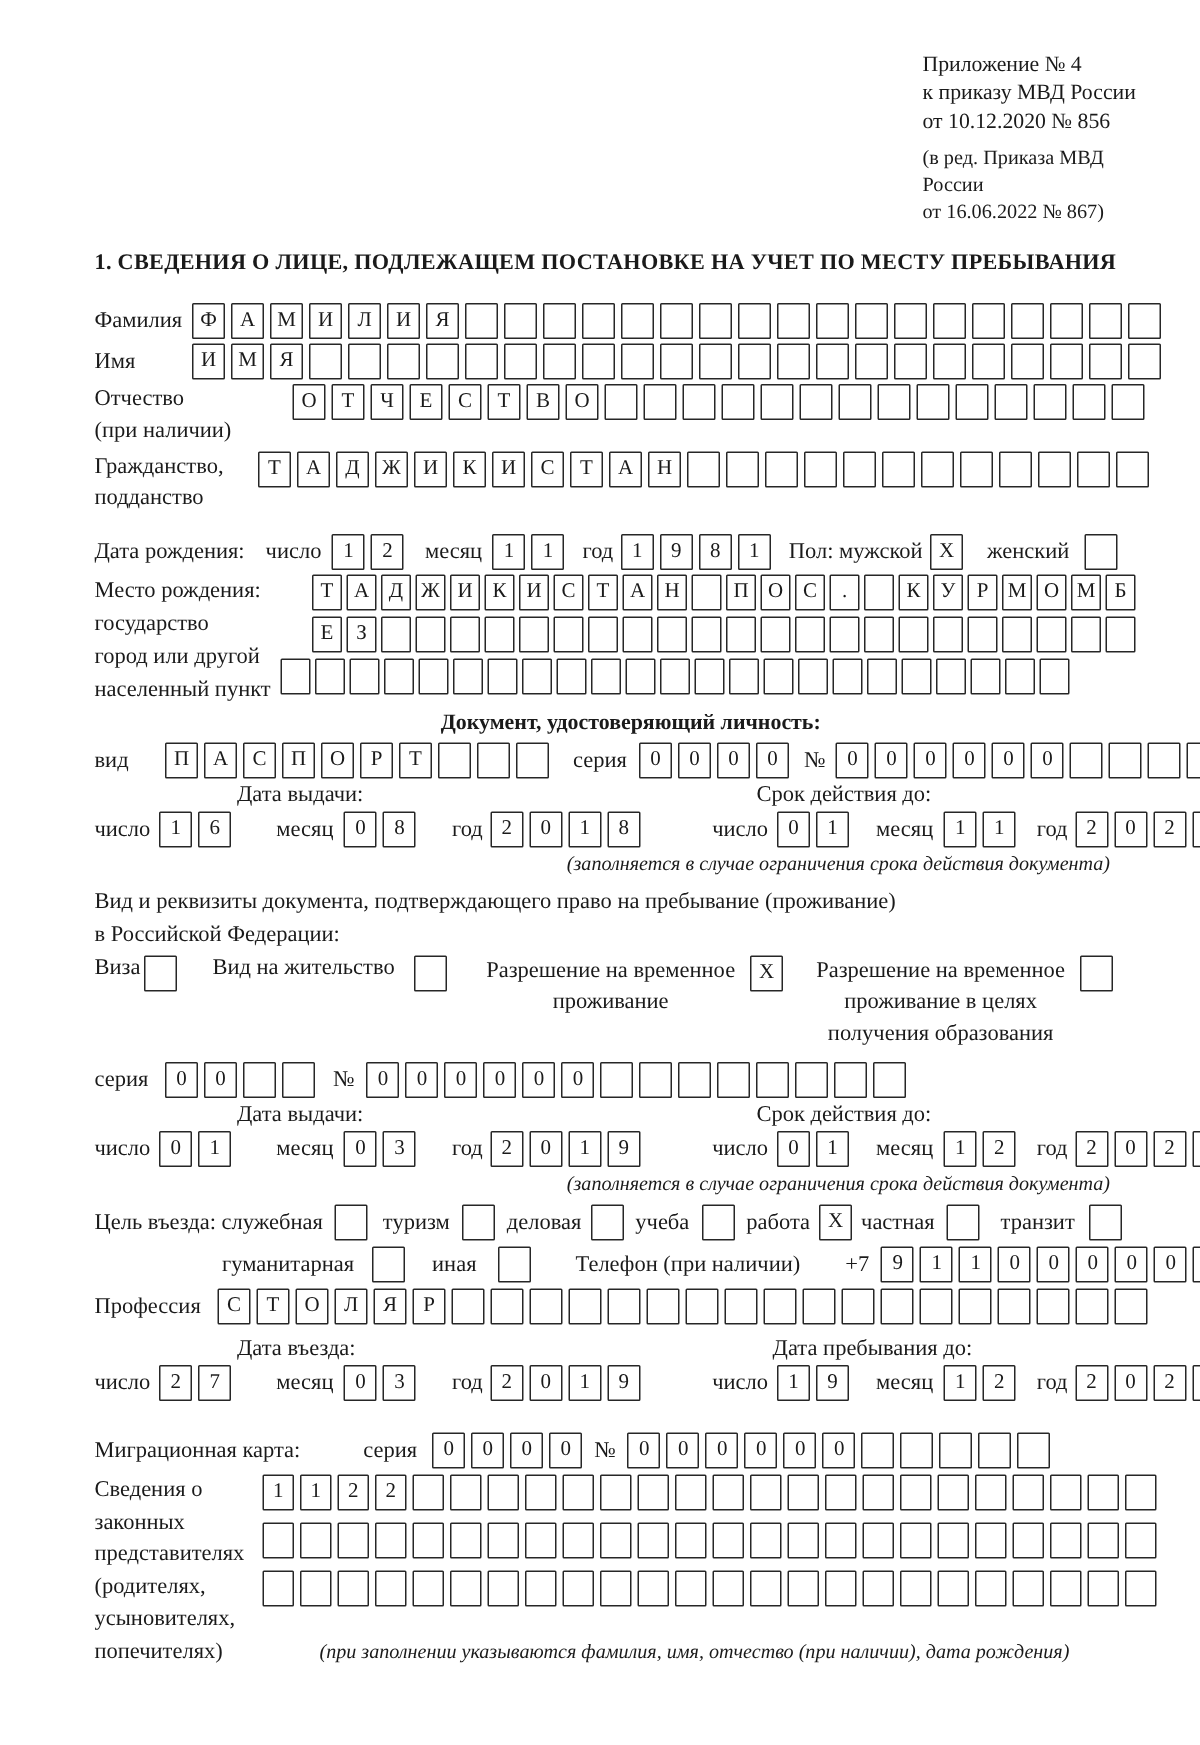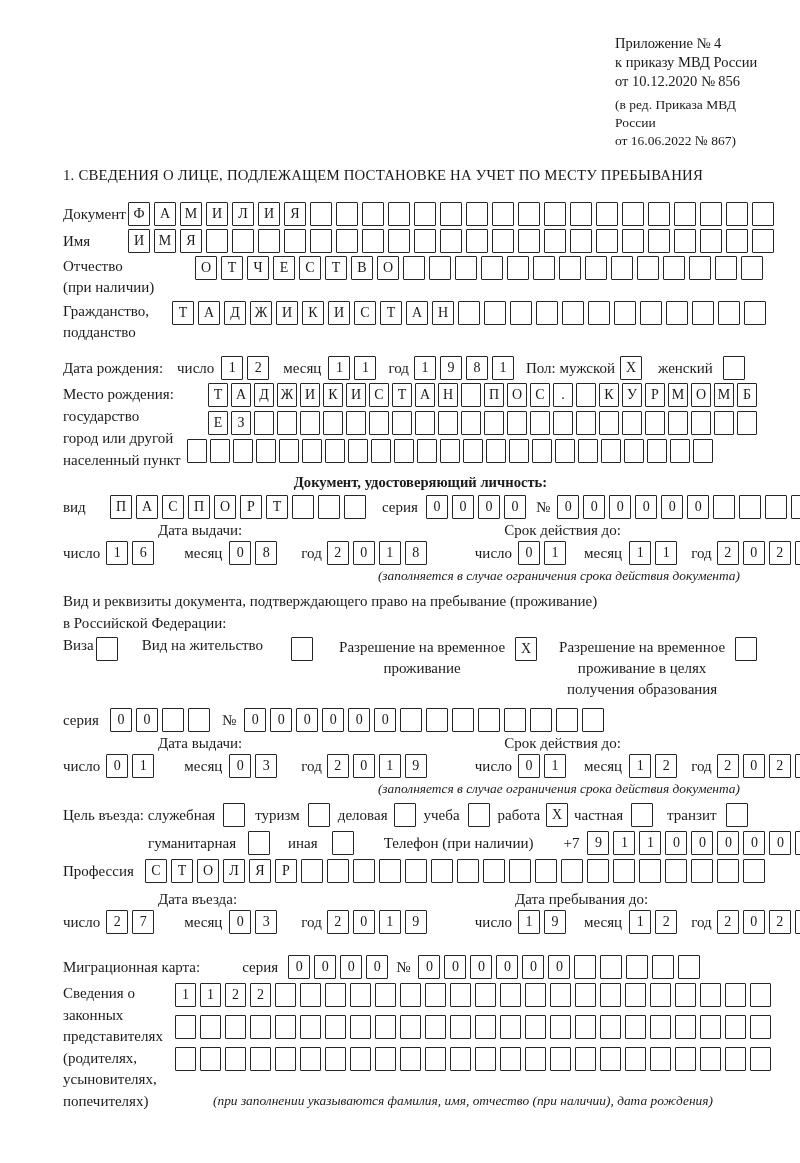--- a/index.html
+++ b/index.html
@@ -8,21 +8,21 @@
     background:#fff;color:#1a1a1a;overflow:hidden;
     padding:34px 22px 0 63px;
     font-family:"Liberation Serif", serif;
     font-size:15px;
   }
   .appendix{margin-left:552px;line-height:19px;font-size:14.5px;}
   .appendix .amend{font-size:13.5px;line-height:18px;margin-top:5px;}
   .forma{text-align:right;padding-right:14px;font-weight:bold;font-size:15.5px;margin-top:16px;letter-spacing:.5px;}
   .title{text-align:center;font-weight:bold;font-size:15.5px;line-height:23px;margin-top:10px;}
   .t-underline{display:inline-block;width:55px;border-bottom:2.5px solid #333;margin-left:14px;vertical-align:baseline;}
-  .sec-head{font-weight:normal;font-size:14.8px;margin-top:17px;letter-spacing:.2px;}
+  .sec-head{font-weight:bold;font-size:14.8px;margin-top:17px;letter-spacing:.2px;}
 
   .row{display:flex;align-items:center;margin-bottom:3px;}
   .row.top{align-items:flex-start;}
   .lbl{flex:0 0 auto;}
   .cells{display:flex;flex:0 0 auto;}
   .cell{
     box-sizing:border-box;flex:0 0 auto;width:22px;height:24px;
     border:1.6px solid #262626;border-radius:1px;margin-right:4px;
     display:inline-flex;align-items:center;justify-content:center;
     font-size:14px;
@@ -47,21 +47,21 @@
     <div class="amend">
       <div>(в ред. Приказа МВД России</div>
       <div>от 16.06.2022 № 867)</div>
     </div>
   </div>
 
 
   <div class="sec-head">1. СВЕДЕНИЯ О ЛИЦЕ, ПОДЛЕЖАЩЕМ ПОСТАНОВКЕ НА УЧЕТ ПО МЕСТУ ПРЕБЫВАНИЯ</div>
 
   <div class="row" style="margin-top:18px;">
-    <span class="lbl" style="width:65px;">Документ</span>
+    <span class="lbl" style="width:65px;">Фамилия</span>
     <span class="cells">
         <span class="cell">Ф</span>
         <span class="cell">А</span>
         <span class="cell">М</span>
         <span class="cell">И</span>
         <span class="cell">Л</span>
         <span class="cell">И</span>
         <span class="cell">Я</span>
         <span class="cell"></span>
         <span class="cell"></span>
@@ -382,21 +382,21 @@
     <div>в Российской Федерации:</div>
   </div>
 
   <div class="row top" style="margin-top:3px;">
     <span class="opt">
       <span class="lbl">Виза</span>
       <span class="cells" style="margin-left:2px;">
           <span class="cell"></span>
         </span>
     </span>
-    <span class="opt" style="margin-left:20px;gap:15px;">
+    <span class="opt" style="margin-left:20px;">
       <span class="lbl">Вид на жительство</span>
       <span class="cells" style="margin-left:13px;">
           <span class="cell"></span>
         </span>
     </span>
     <span class="opt" style="margin-left:22px;">
       <span class="txt">
         <div>Разрешение на временное</div>
         <div>проживание</div>
       </span>

